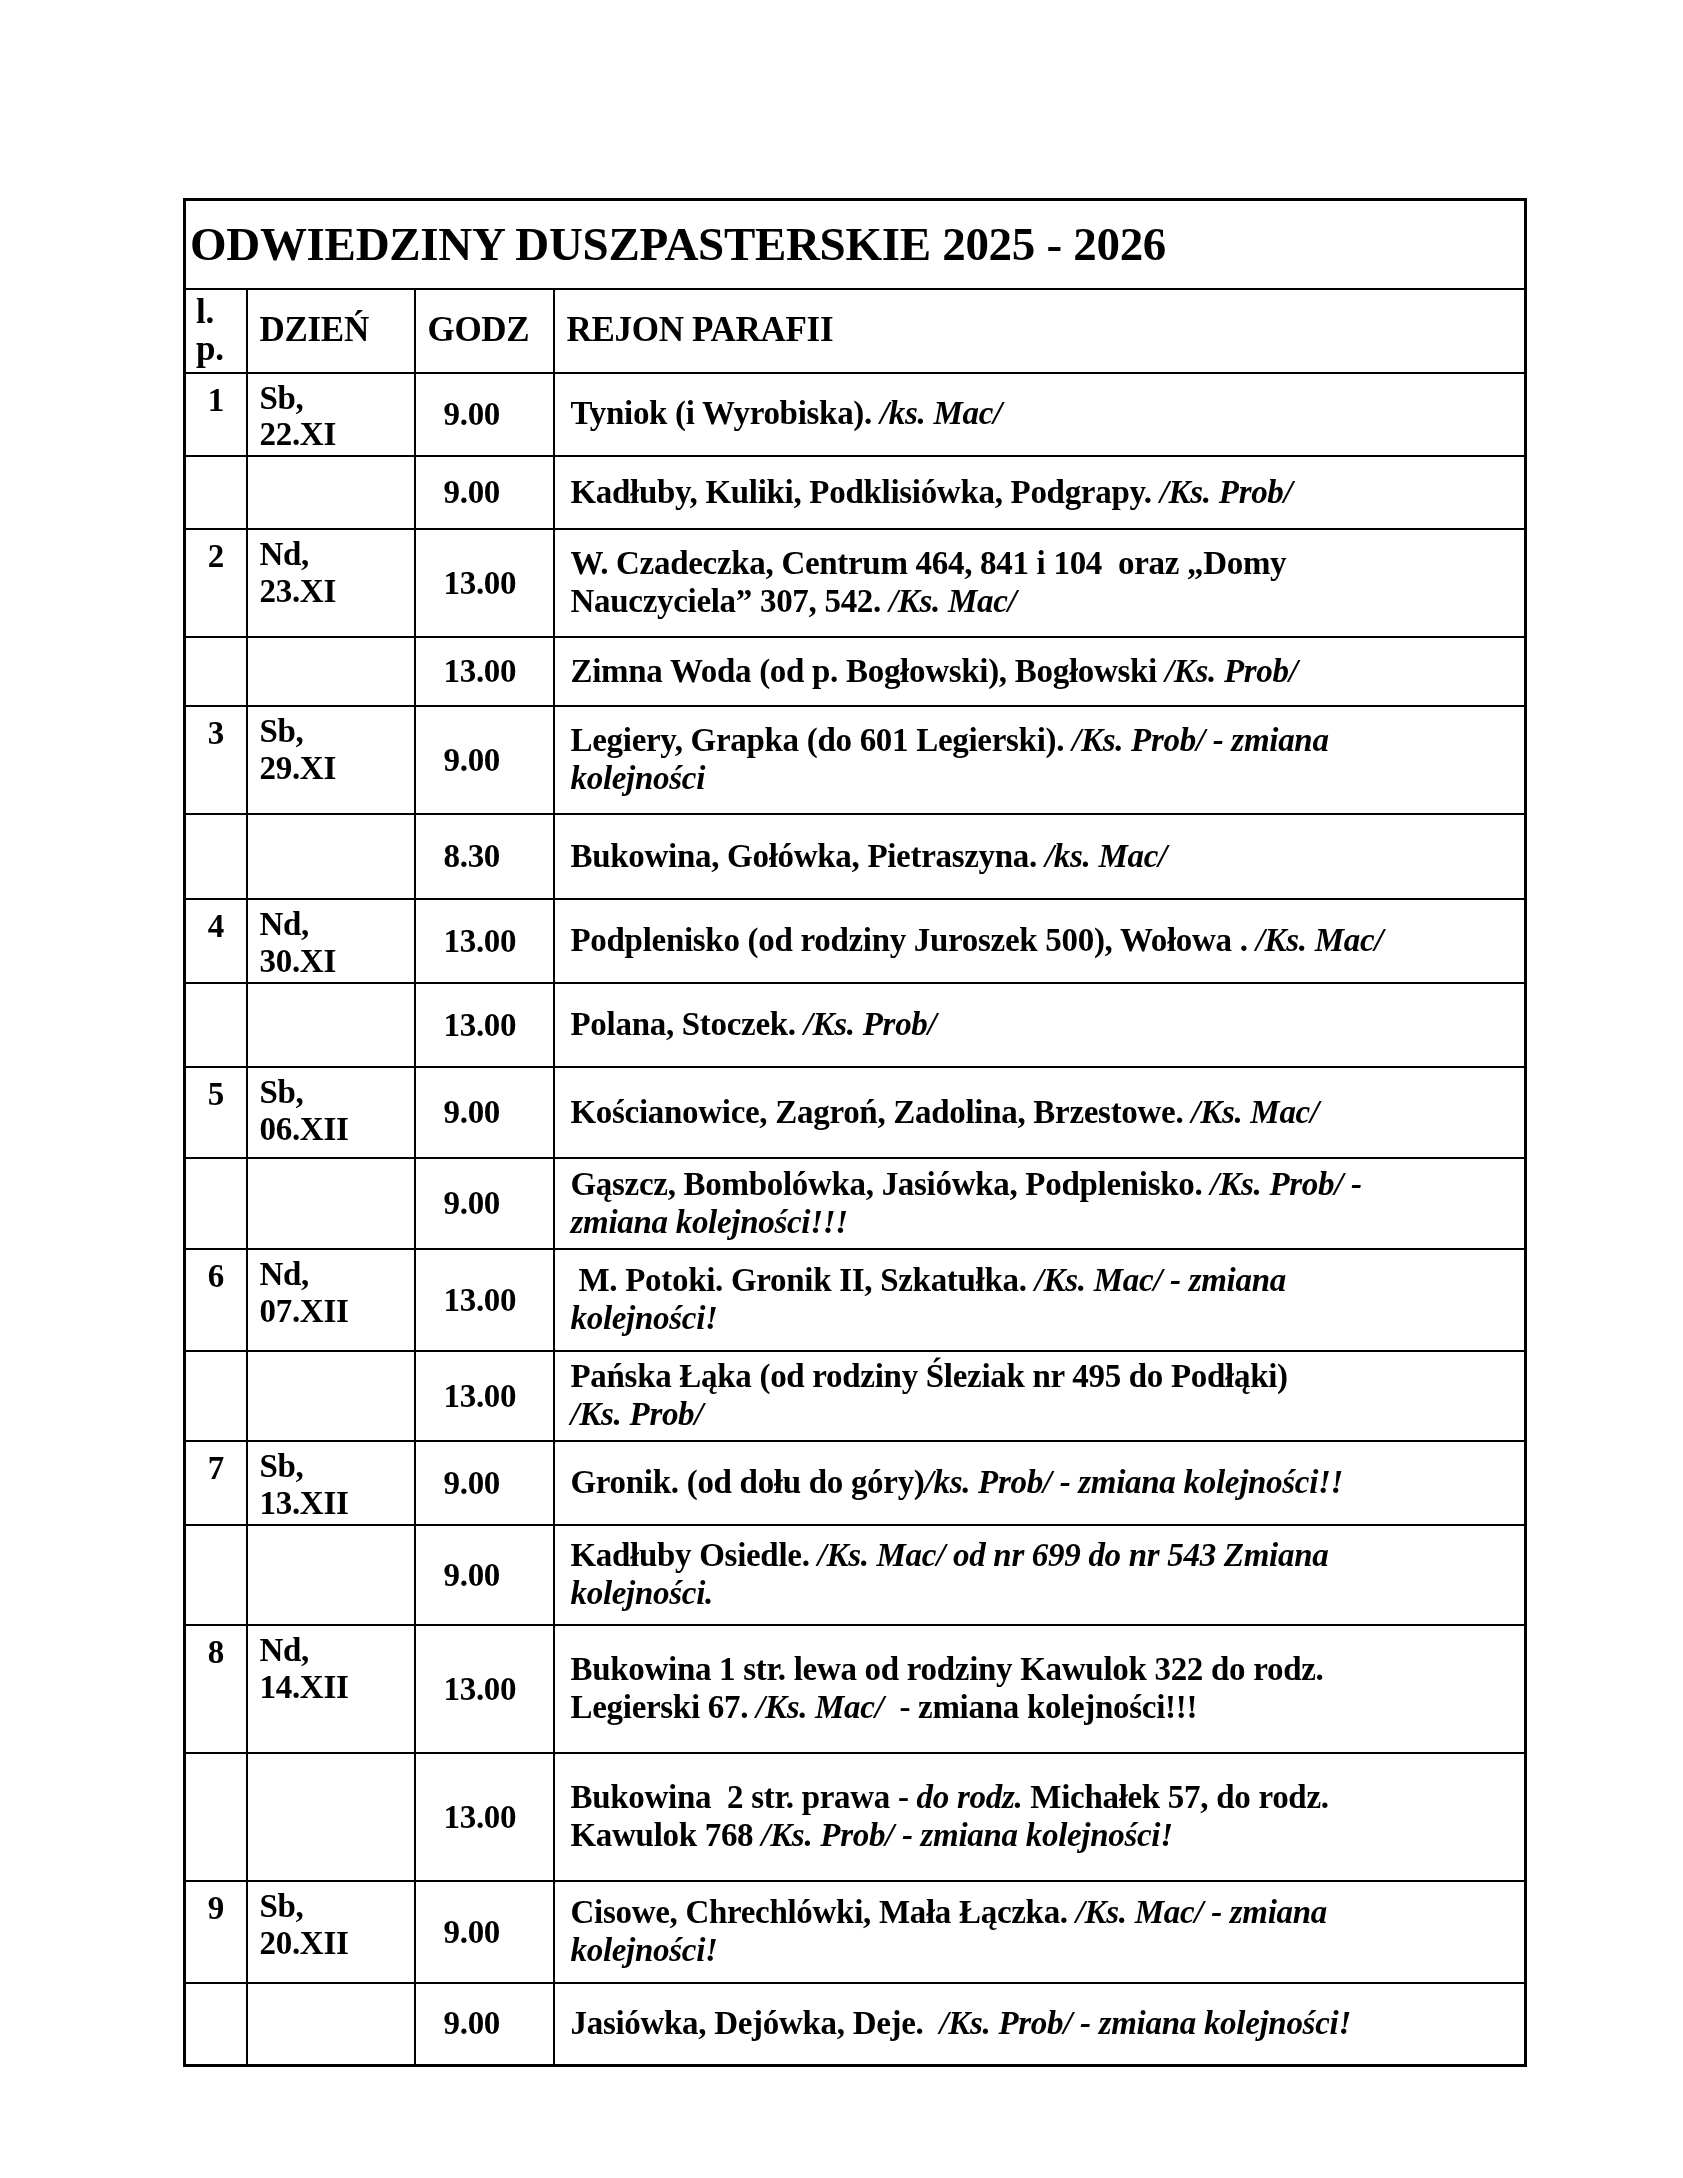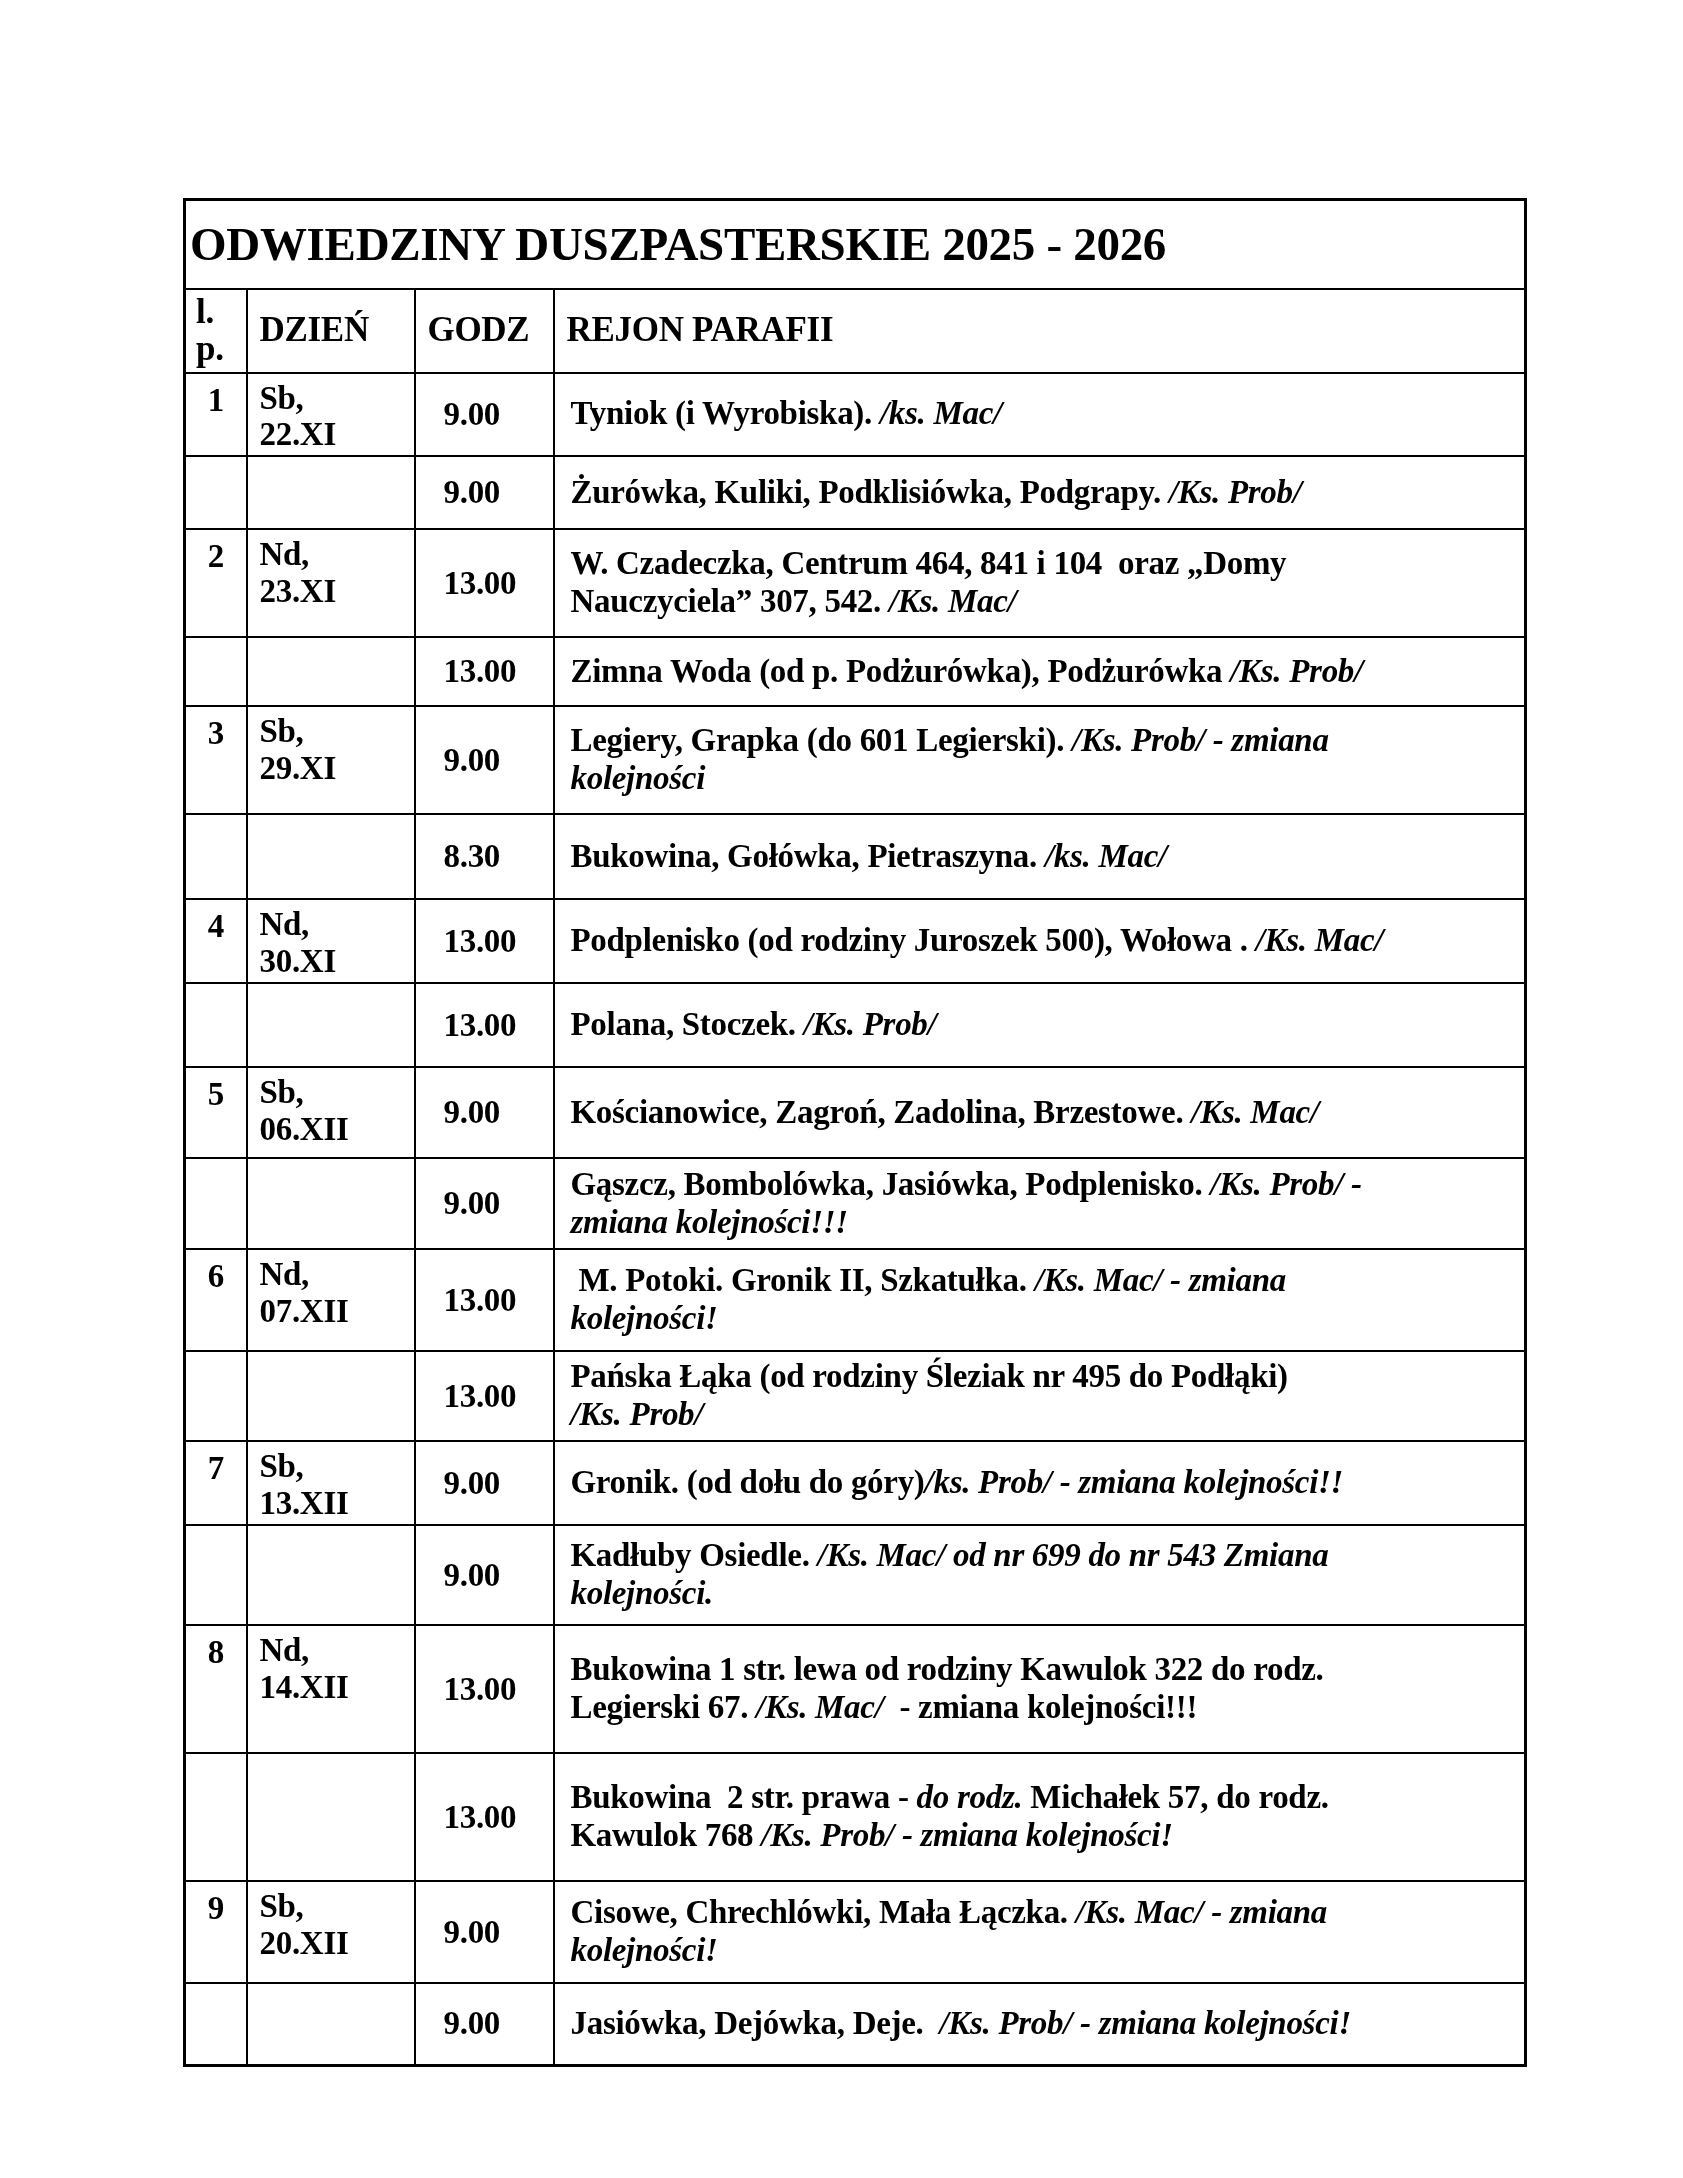--- a/index.html
+++ b/index.html
@@ -99,35 +99,35 @@
         <td class="lp">1</td>
         <td class="day">Sb,
 22.XI</td>
         <td class="time">9.00</td>
         <td class="region"><span>Tyniok (i Wyrobiska). </span><span class="it">/ks. Mac/</span></td>
       </tr>
       <tr>
         <td class="lp"></td>
         <td class="day"></td>
         <td class="time">9.00</td>
-        <td class="region"><span>Żurówka, Kuliki, Podklisiówka, Podgrapy. </span><span class="it">/Ks. Prob/</span></td>
+        <td class="region"><span>Kadłuby, Kuliki, Podklisiówka, Podgrapy. </span><span class="it">/Ks. Prob/</span></td>
       </tr>
       <tr>
         <td class="lp">2</td>
         <td class="day">Nd,
 23.XI</td>
         <td class="time">13.00</td>
         <td class="region"><span>W. Czadeczka, Centrum 464, 841 i 104  oraz „Domy
 Nauczyciela” 307, 542. </span><span class="it">/Ks. Mac/</span></td>
       </tr>
       <tr>
         <td class="lp"></td>
         <td class="day"></td>
         <td class="time">13.00</td>
-        <td class="region"><span>Zimna Woda (od p. Podżurówka), Podżurówka </span><span class="it">/Ks. Prob/</span></td>
+        <td class="region"><span>Zimna Woda (od p. Bogłowski), Bogłowski </span><span class="it">/Ks. Prob/</span></td>
       </tr>
       <tr>
         <td class="lp">3</td>
         <td class="day">Sb,
 29.XI</td>
         <td class="time">9.00</td>
         <td class="region"><span>Legiery, Grapka (do 601 Legierski). </span><span class="it">/Ks. Prob/ - zmiana
 kolejności</span></td>
       </tr>
       <tr>

